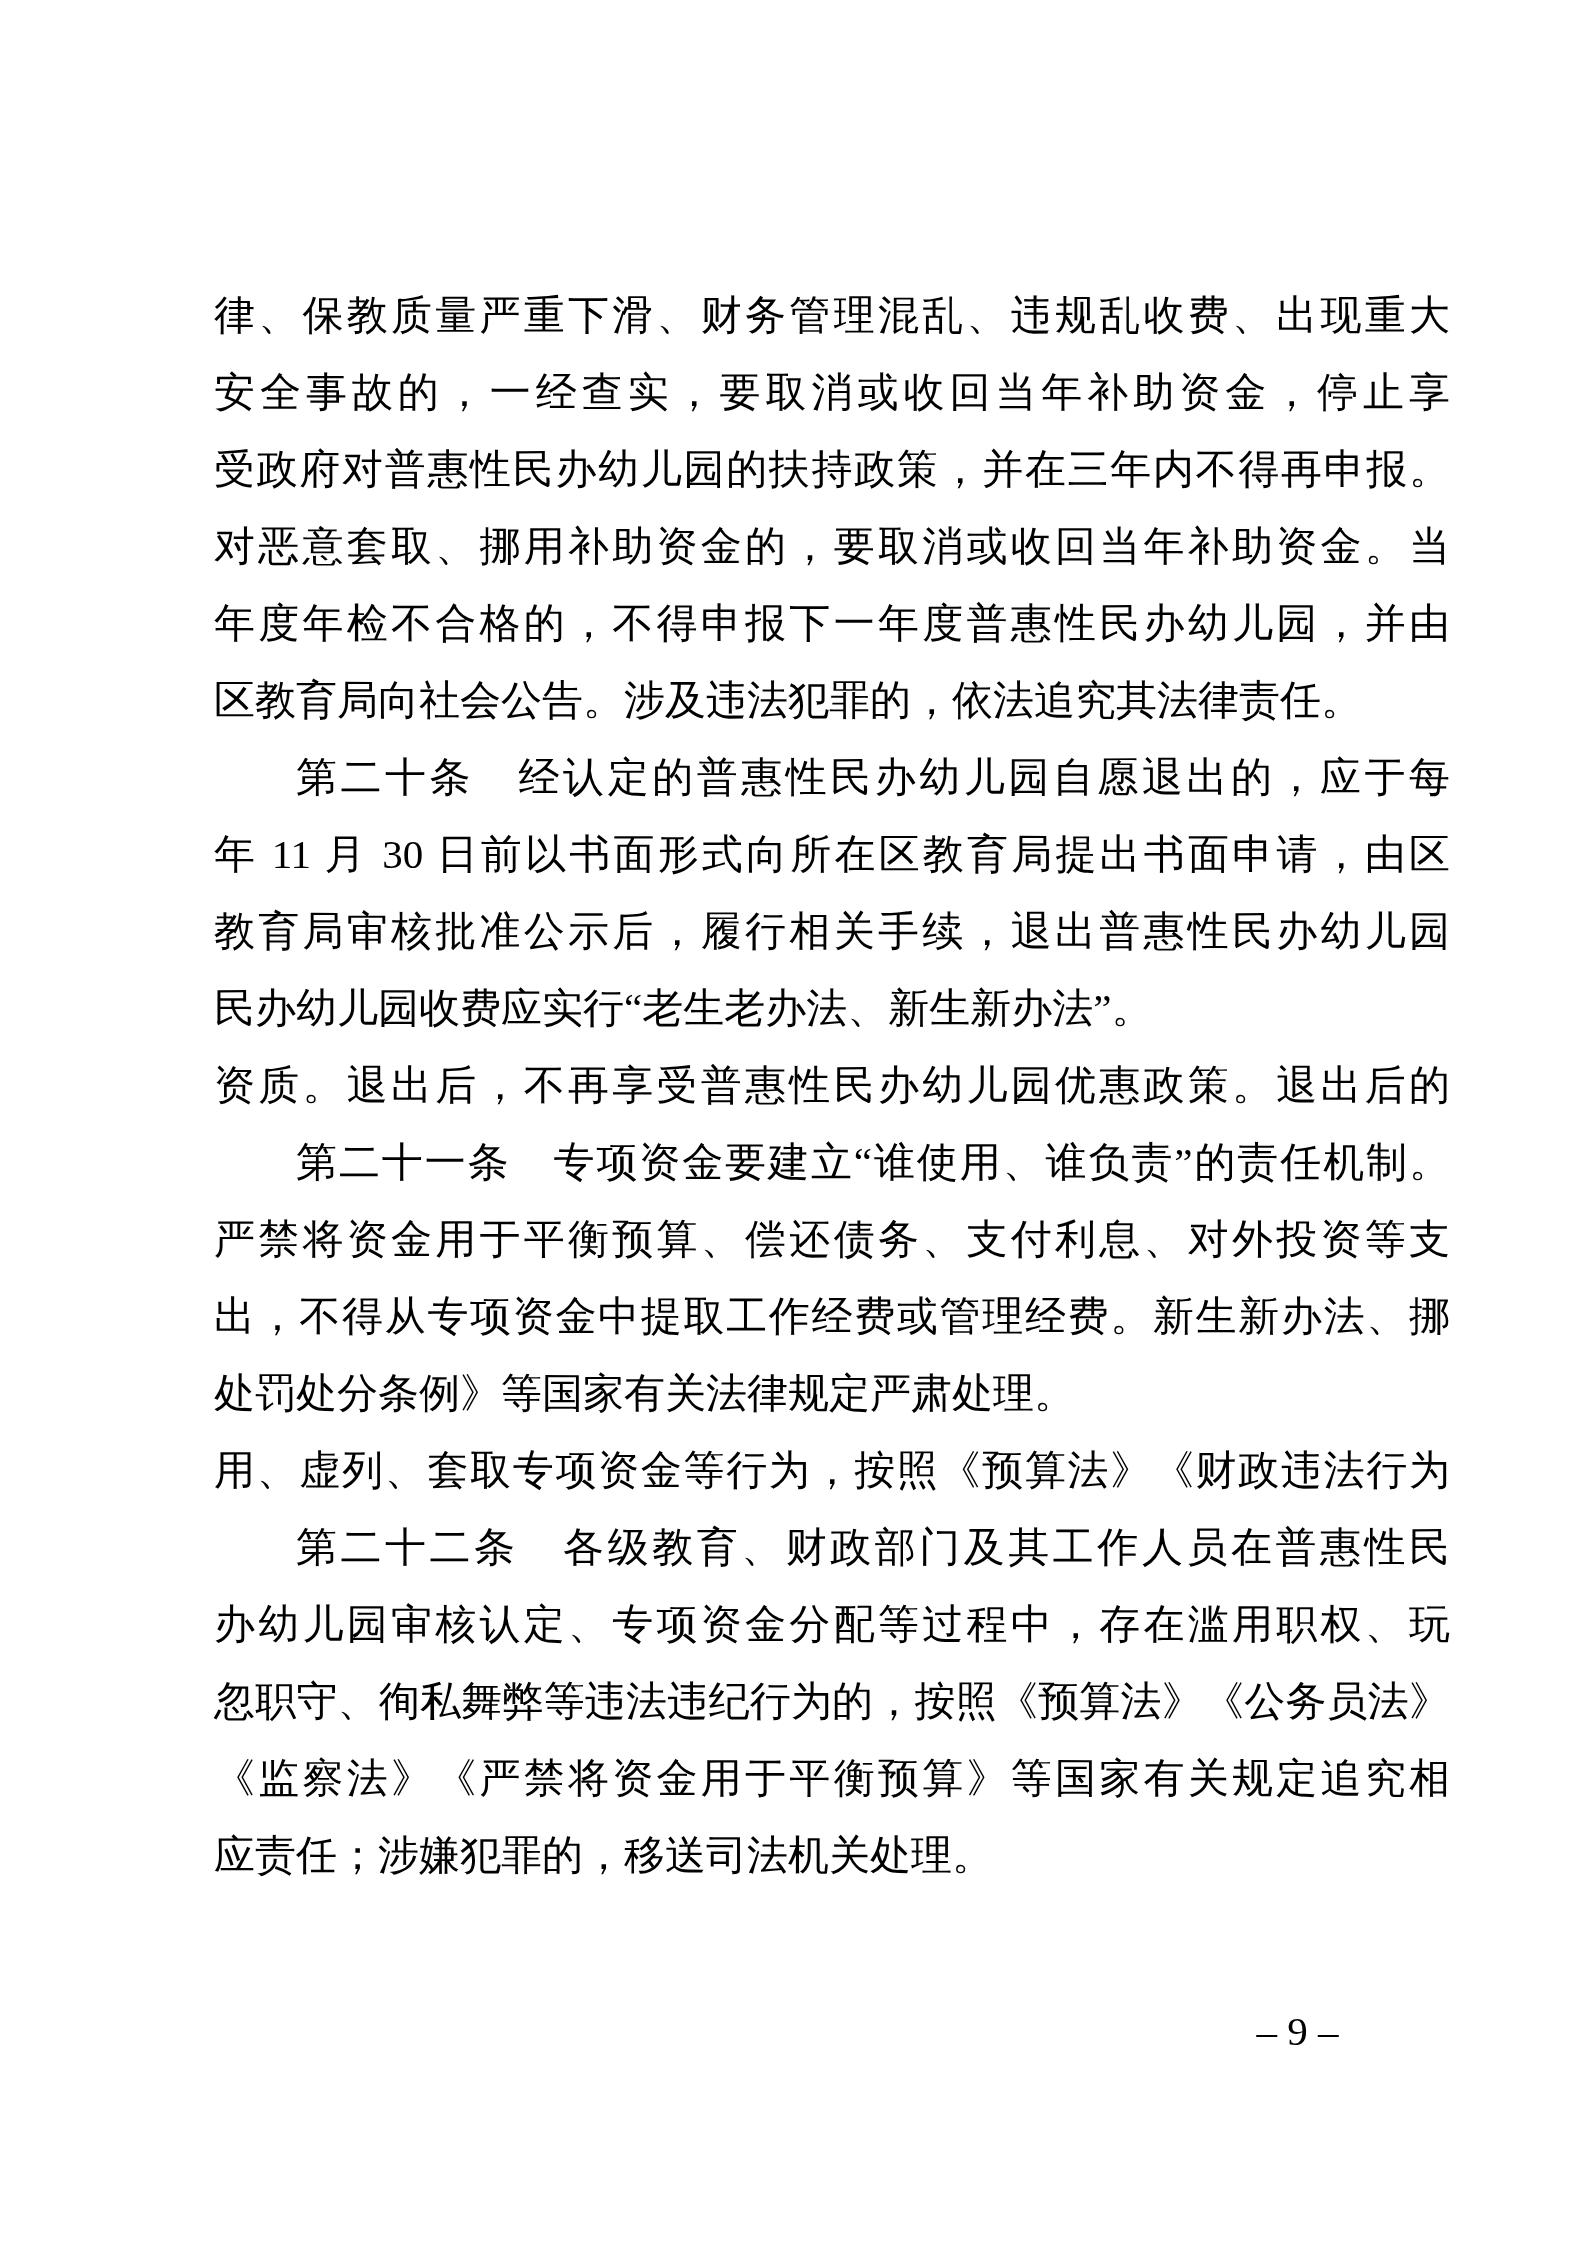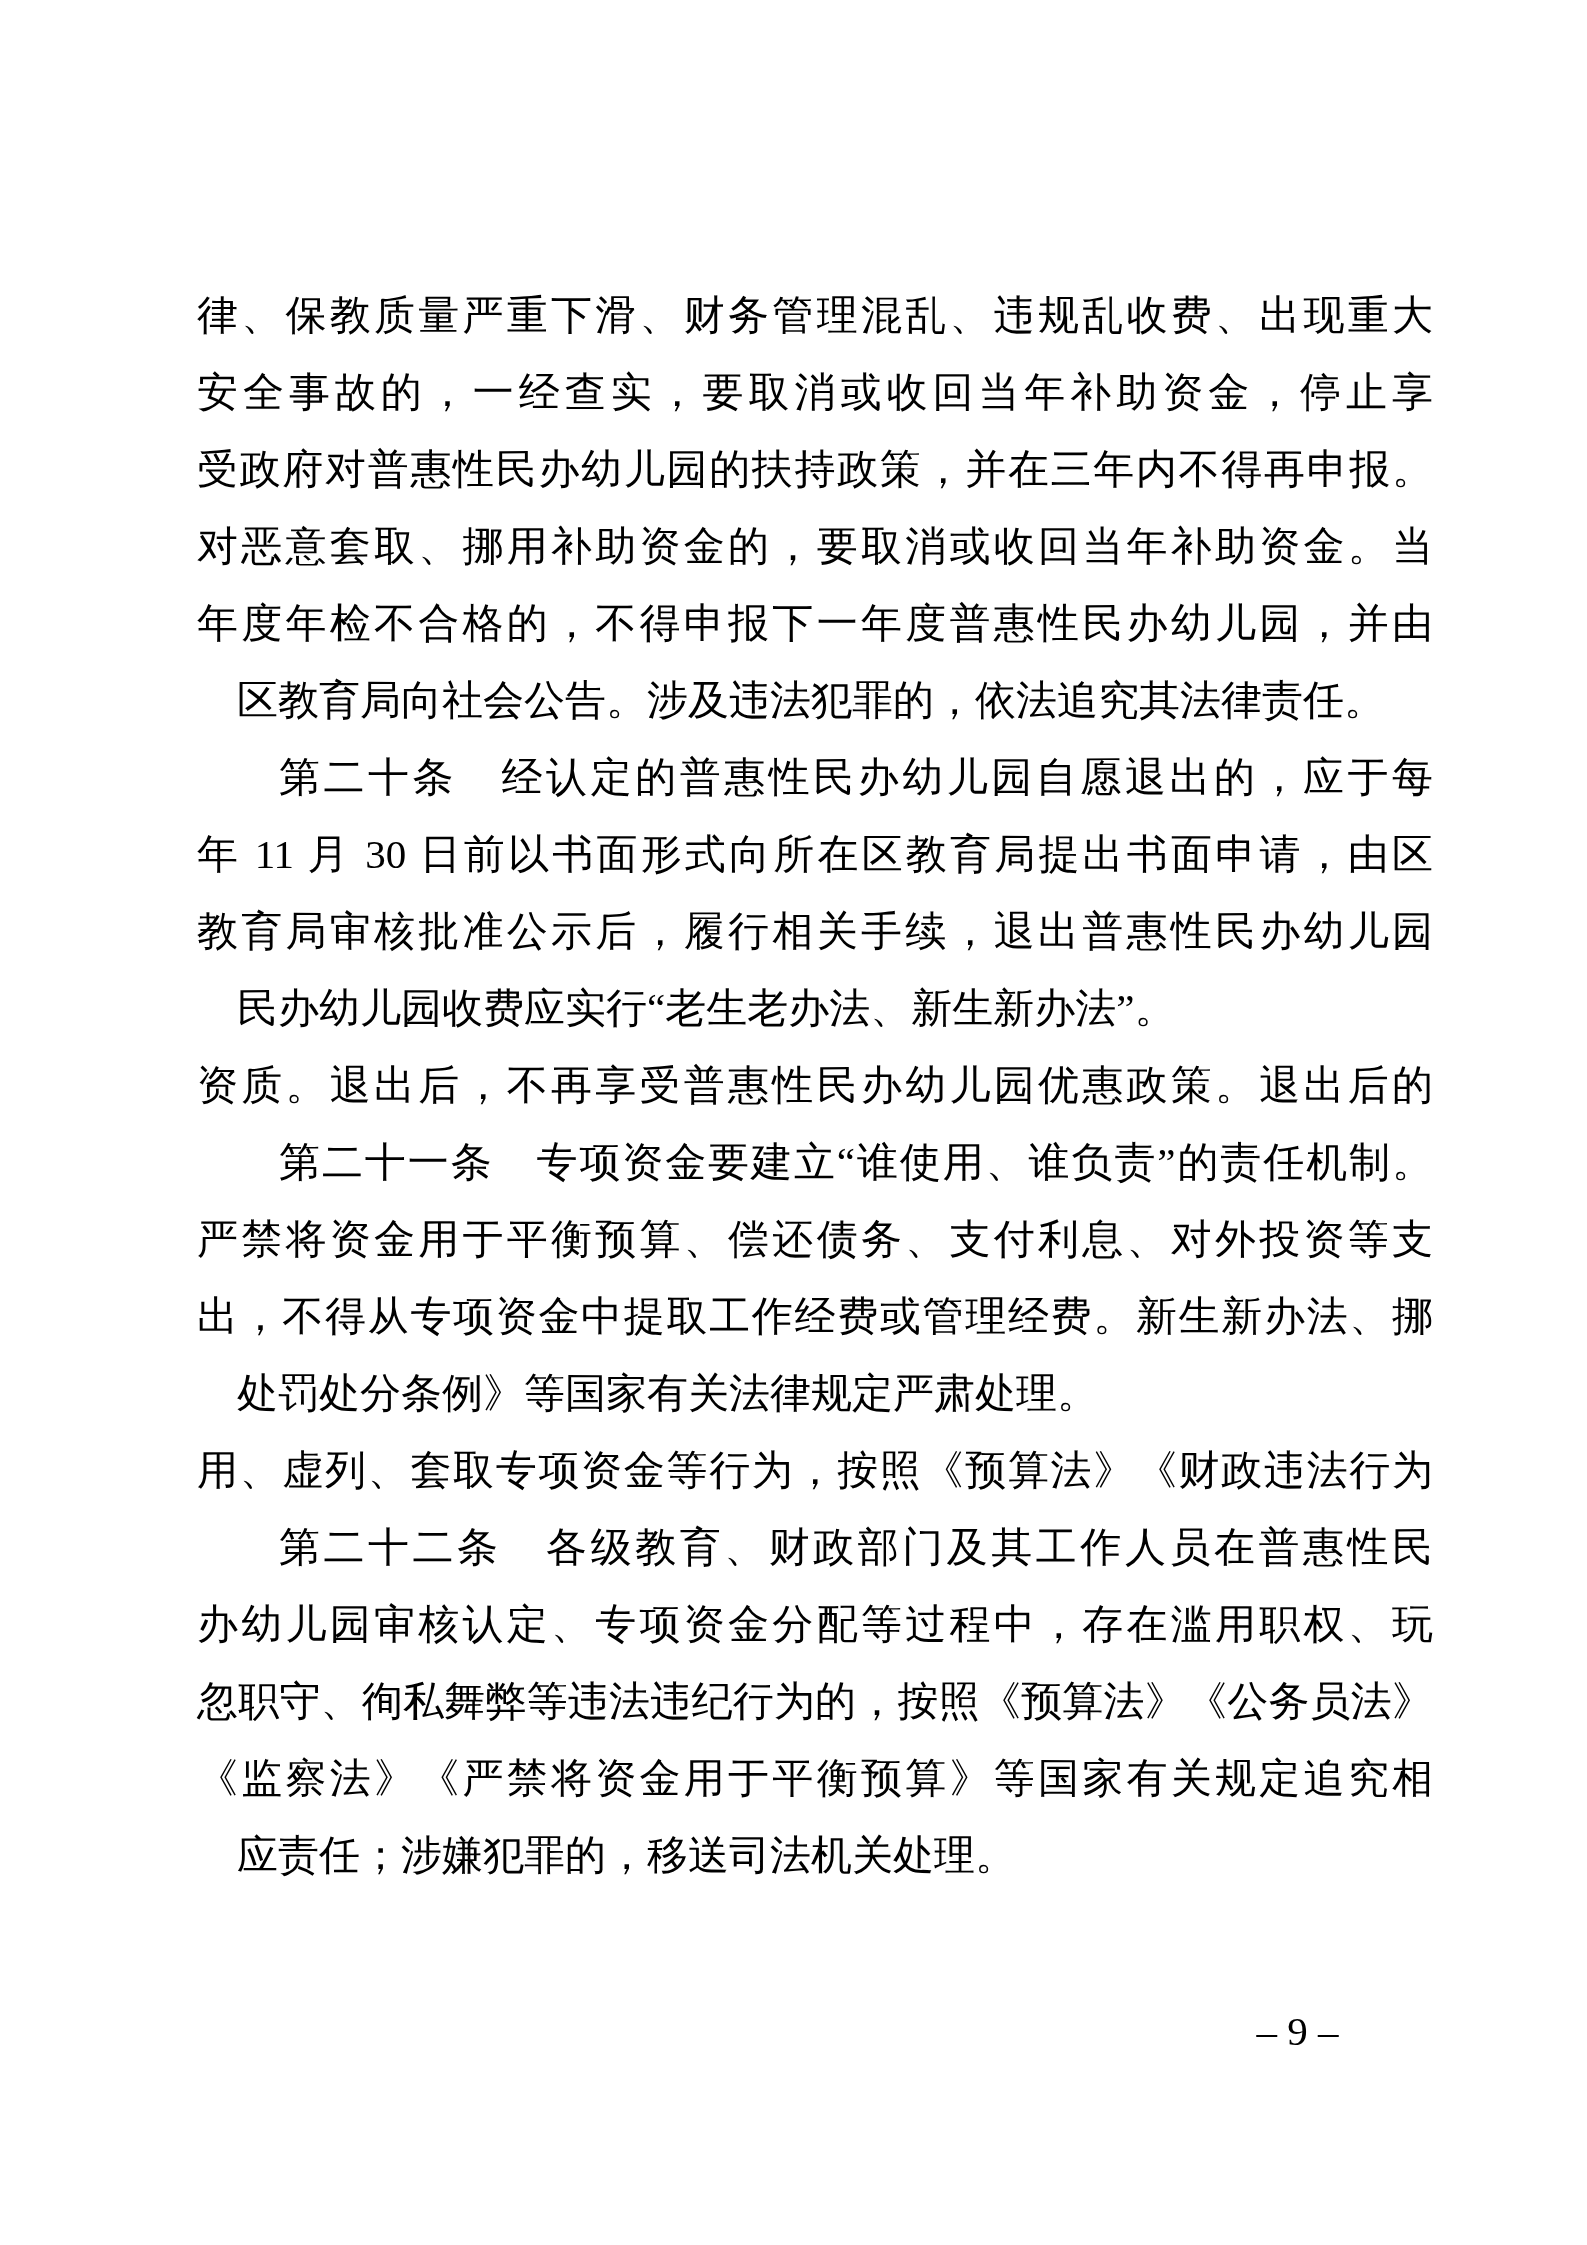--- a/index.html
+++ b/index.html
@@ -11,41 +11,40 @@
     position: relative;
     width: 1587px;
     height: 2245px;
     background: #ffffff;
     overflow: hidden;
     font-family: "Liberation Serif", "DejaVu Serif", serif;
     color: #000000;
   }
   .body-text {
     position: absolute;
-    left: 197px;
+    left: 214px;
     top: 277px;
     width: 1236px;
   }
   .text-line {
     height: 77px;
     line-height: 77px;
     font-size: 41px;
     color: #000000;
     text-align: justify;
     text-align-last: justify;
     text-justify: inter-character;
     white-space: nowrap;
   }
   .text-line.indent {
     text-indent: 82px;
   }
   .text-line.final {
     text-align: left;
     text-align-last: left;
-    margin-left: 40px;
   }
   .page-number {
     position: absolute;
     left: 1235px;
     top: 2008px;
     width: 125px;
     font-size: 41px;
     line-height: 46px;
     text-align: center;
     color: #000000;

